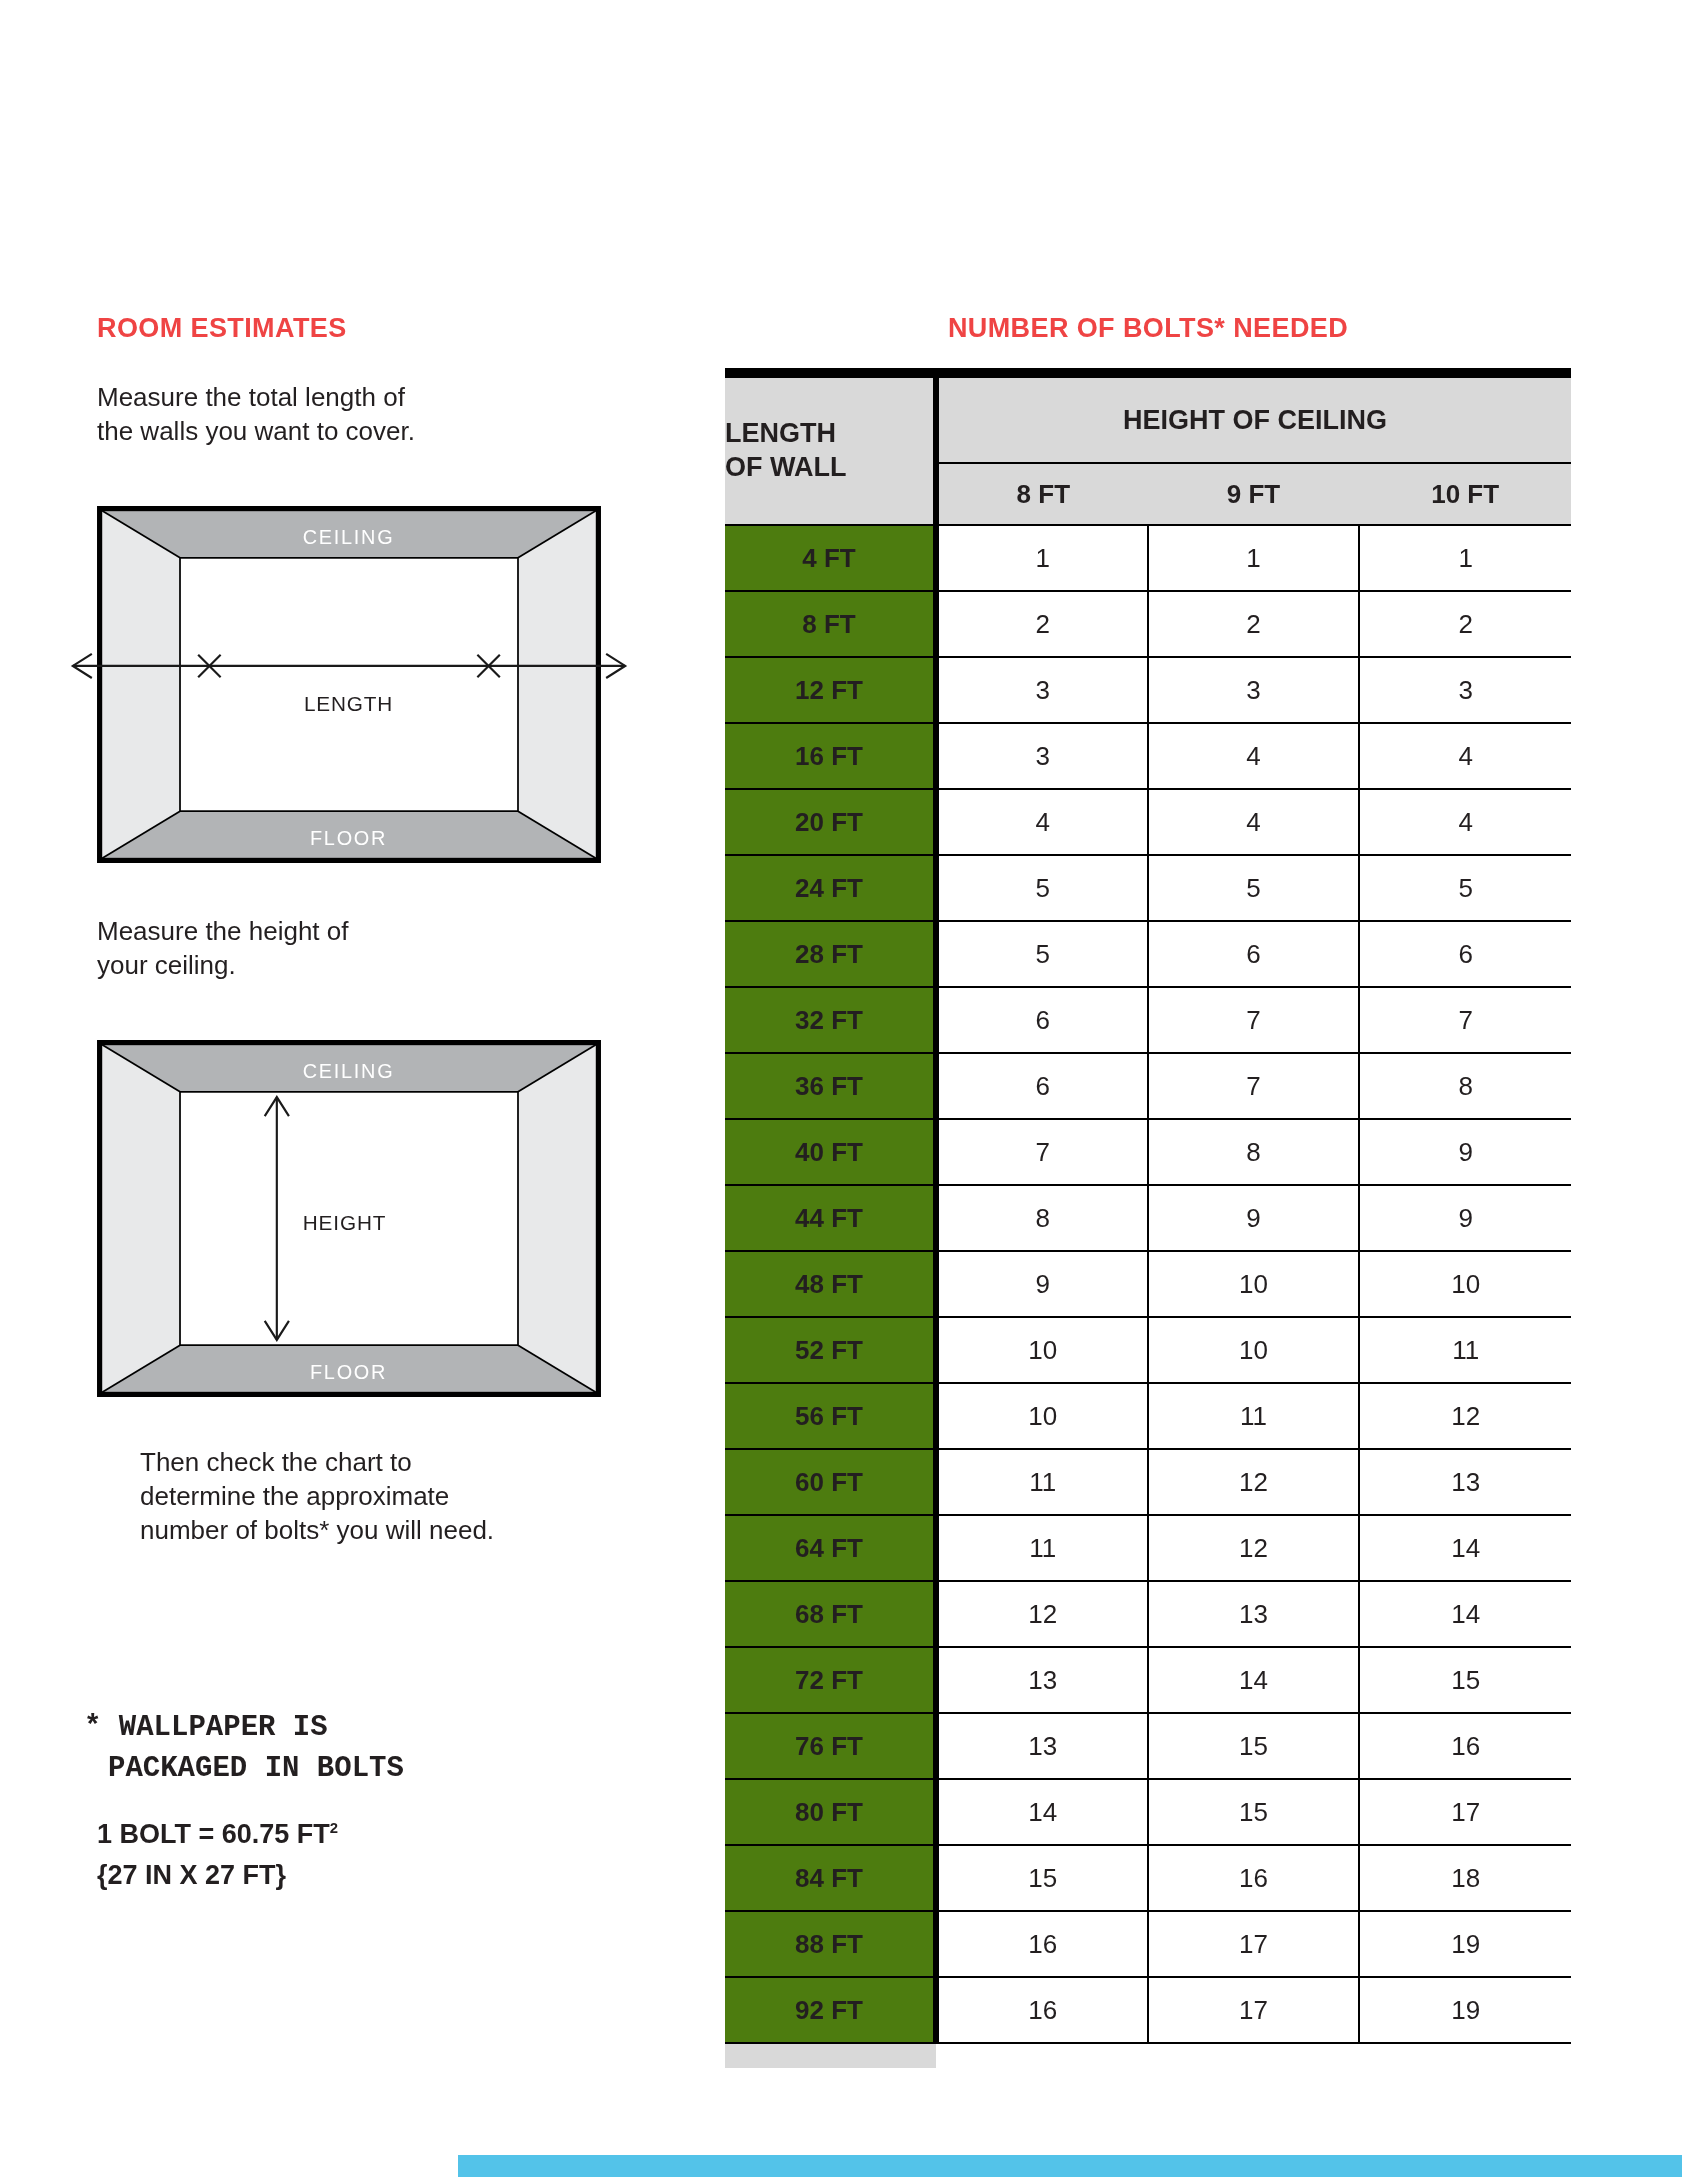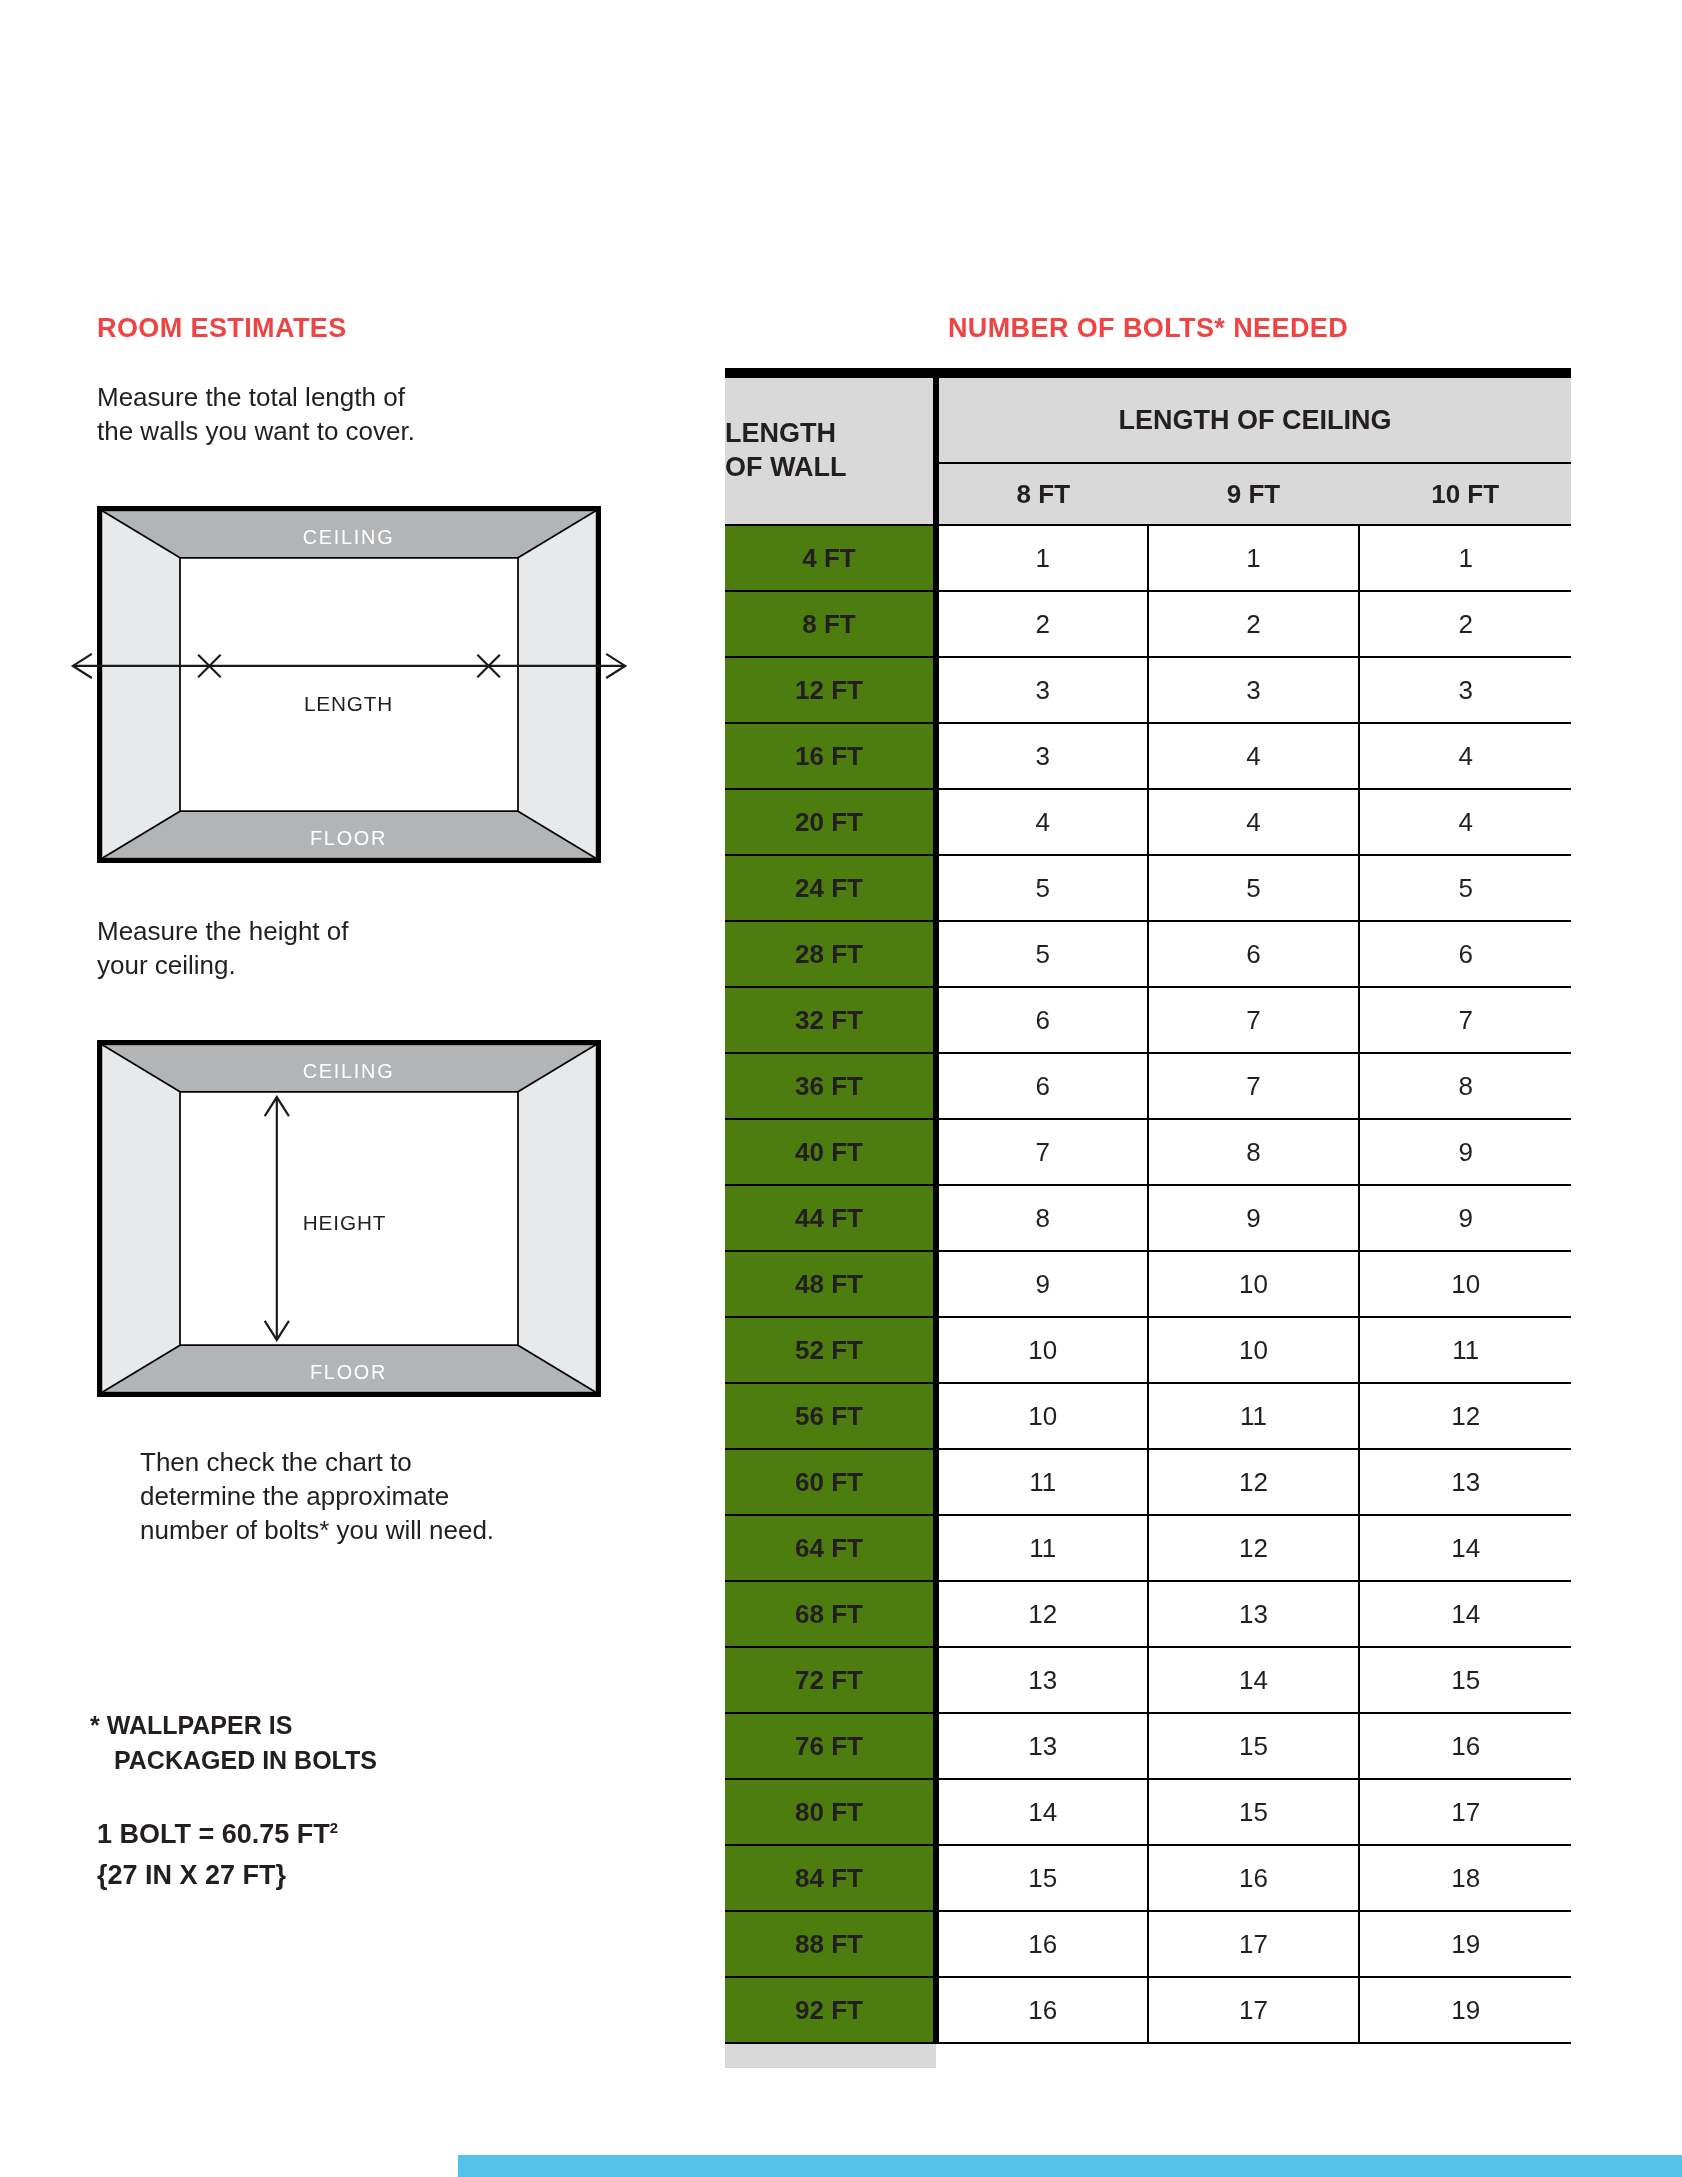--- a/index.html
+++ b/index.html
@@ -47,25 +47,26 @@
     color: #231f20;
   }
   #step1 { top: 381px; }
   #step2 { top: 915px; }
   #step3 { top: 1446px; margin-left: 43px; }
   .room-diagram { position: absolute; left: 97px; overflow: visible; }
   #diagram1 { top: 506px; }
   #diagram2 { top: 1040px; }
   #footnote {
     position: absolute;
-    left: 90px;
+    left: 84px;
     top: 1708px;
-    font-size: 25px;
+    font-size: 29px;
     font-weight: bold;
     line-height: 1.4;
+    font-family: Liberation Mono, monospace;
   }
   #footnote .line2 { padding-left: 24px; }
   #boltinfo {
     position: absolute;
     left: 97px;
     top: 1814px;
     font-size: 27px;
     font-weight: bold;
     line-height: 1.5;
   }
@@ -229,21 +230,21 @@
     <colgroup>
       <col style="width:211px">
       <col>
         <col>
         <col>
     </colgroup>
     <thead>
       <tr>
         <th class="col1-header" rowspan="2">LENGTH
 OF WALL</th>
-        <th class="group-header" colspan="3">LENGTH OF CEILING</th>
+        <th class="group-header" colspan="3">HEIGHT OF CEILING</th>
       </tr>
       <tr>
         <th class="subcol">8 FT</th>
         <th class="subcol">9 FT</th>
         <th class="subcol">10 FT</th>
       </tr>
     </thead>
     <tbody>
         <tr>
           <td class="rowlabel">4 FT</td>

